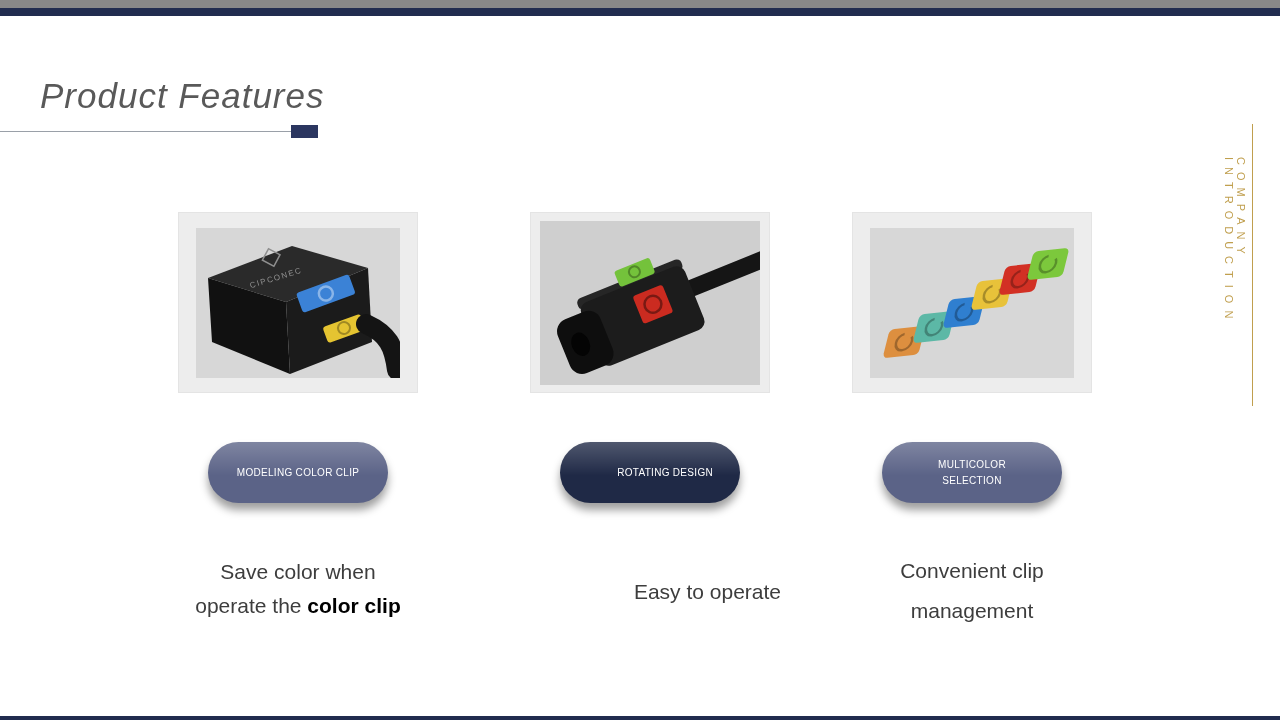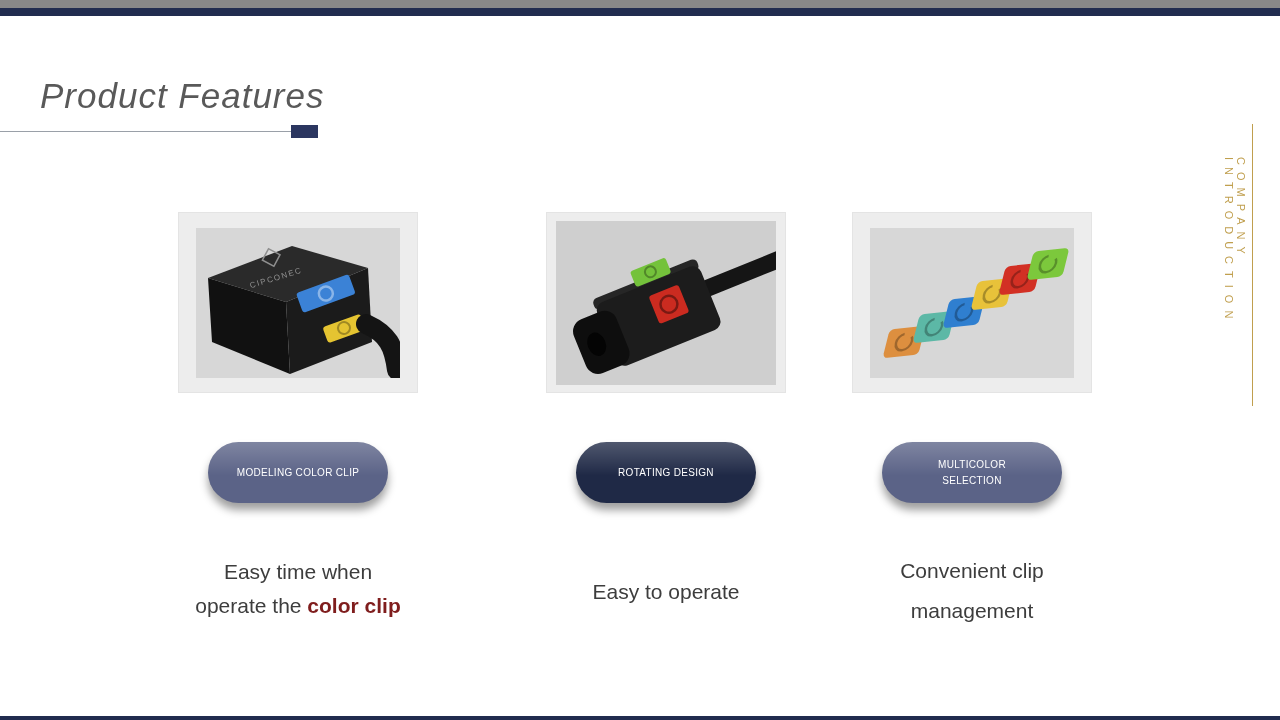--- a/index.html
+++ b/index.html
@@ -21,21 +21,21 @@
 
   .side { position:absolute; top:116px; right:27px; height:282px; display:flex; gap:5px; }
   .side-text {
     writing-mode:vertical-rl; font-size:11px; letter-spacing:7px;
     padding-top:33px; font-weight:500;
   }
   .side-line { width:1px; height:100%; }
 
   .features { position:absolute; top:204px; left:0; width:100%; height:460px; }
   .feature { position:absolute; top:0; width:300px; text-align:center; }
-  .f0 { left:148px; } .f1 { left:516px; } .f2 { left:822px; }
+  .f0 { left:148px; } .f1 { left:500px;text-align:right; } .f2 { left:822px; }
 
   .card {
     width:240px; height:181px; margin:0 auto; background:#ededed;
     border:1px solid #e4e4e4; box-sizing:border-box;
     display:flex; align-items:center; justify-content:center;
   }
   .photo { background:#d7d7d7; }
   .photo svg { display:block; width:100%; height:100%; }
   .f0 .photo, .f2 .photo { width:204px; height:150px; }
   .f1 .photo { width:220px; height:164px; }
@@ -43,21 +43,21 @@
   .pill {
     margin:49px auto 0; width:180px; height:61px; border-radius:31px;
     display:flex; align-items:center; justify-content:center;
     color:#ffffff; font-weight:normal; font-size:10px; line-height:1.55; letter-spacing:.3px;
     box-shadow:0 7px 9px rgba(0,0,0,.38);
     background-image:linear-gradient(180deg, rgba(255,255,255,.22), rgba(255,255,255,0) 55%);
   }
   .pill span { display:block; width:126px; }
 
   .caption { margin:52px auto 0; width:262px; font-size:21px; color:#3d3d3d; line-height:1.6; }
-  .caption b { color:#7f1d1d;text-align:center; }
+  .caption b { color:#000000;text-align:center; }
   .f1 .caption { margin-top:72px; }
   .f2 .caption { margin-top:48px; line-height:1.9; }
 </style>
 </head>
 <body>
 
 <div class="slide">
 
   <div class="bar bar-top" style="background-color: rgb(33, 44, 79);"></div>
   <div class="bar bar-bottom" style="background-color: rgb(33, 44, 79);"></div>
@@ -96,21 +96,21 @@
               <circle cx="148" cy="100" r="6" fill="none" stroke="rgba(0,0,0,0.3)" stroke-width="2"></circle>
             </g>
             <path d="M170,96 C192,106 198,118 201,142" stroke="#141414" stroke-width="20" fill="none" stroke-linecap="round"></path>
           </svg>
         </div>
       </div>
       <div class="pill" style="background-color: rgb(91, 99, 135);">
         <span>MODELING COLOR CLIP</span>
       </div>
       <p class="caption">
-        <span>Easy time when</span><br>
+        <span>Save color when</span><br>
         <span>operate the </span><b>color clip</b>
       </p>
     </div>
 
     <div class="feature f1">
       <div class="card">
         <div class="photo">
           <svg viewBox="0 0 220 164">
             <rect width="220" height="164" fill="#cfcfcf"></rect>
             <g transform="rotate(-22 110 92)">

